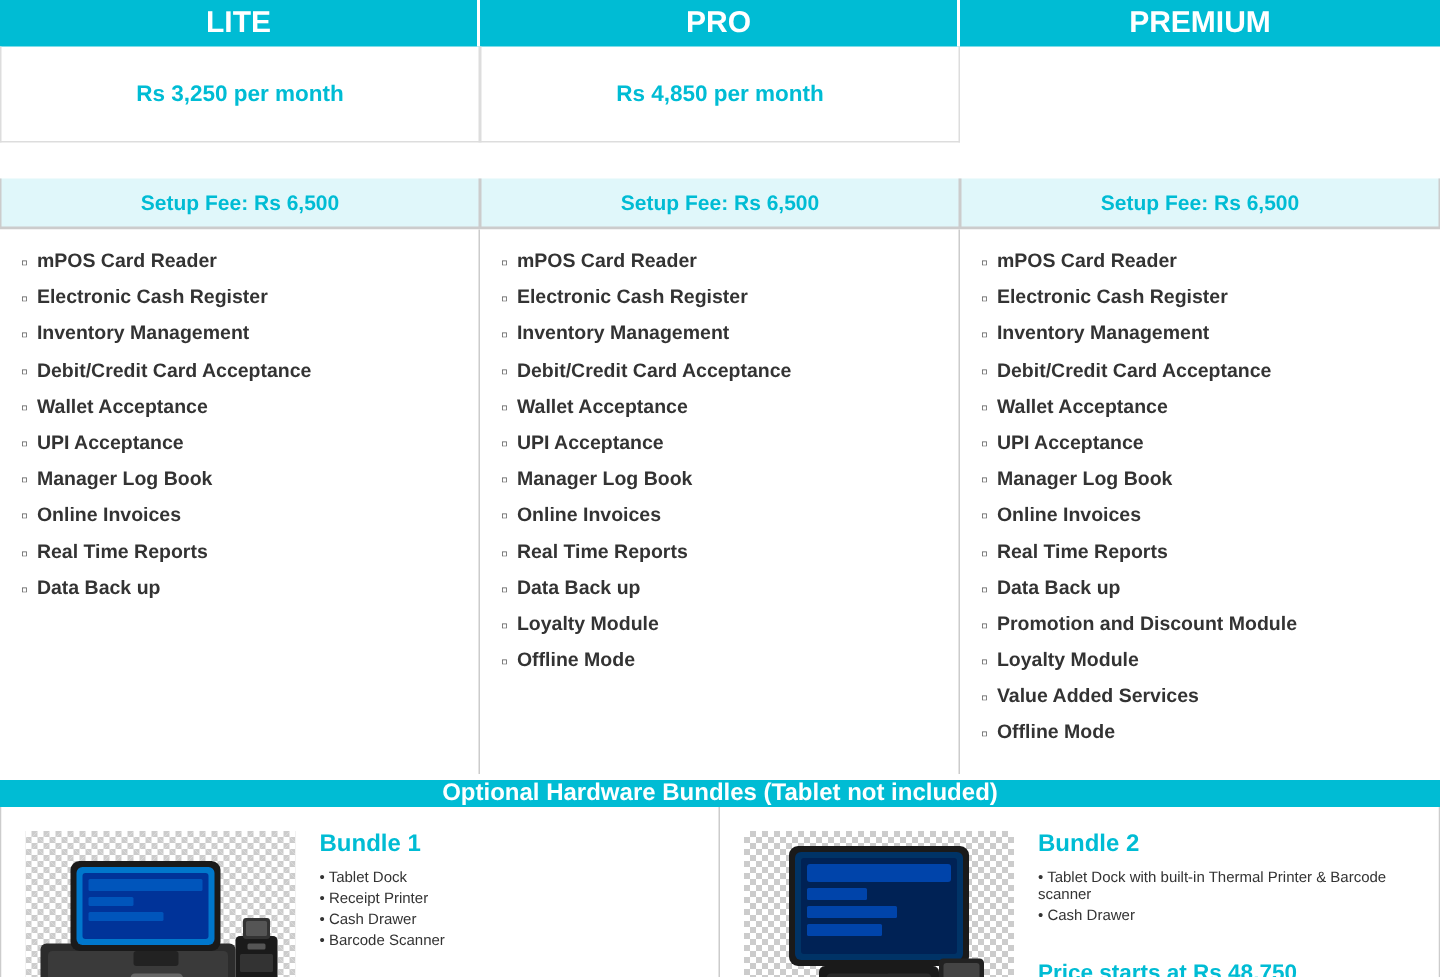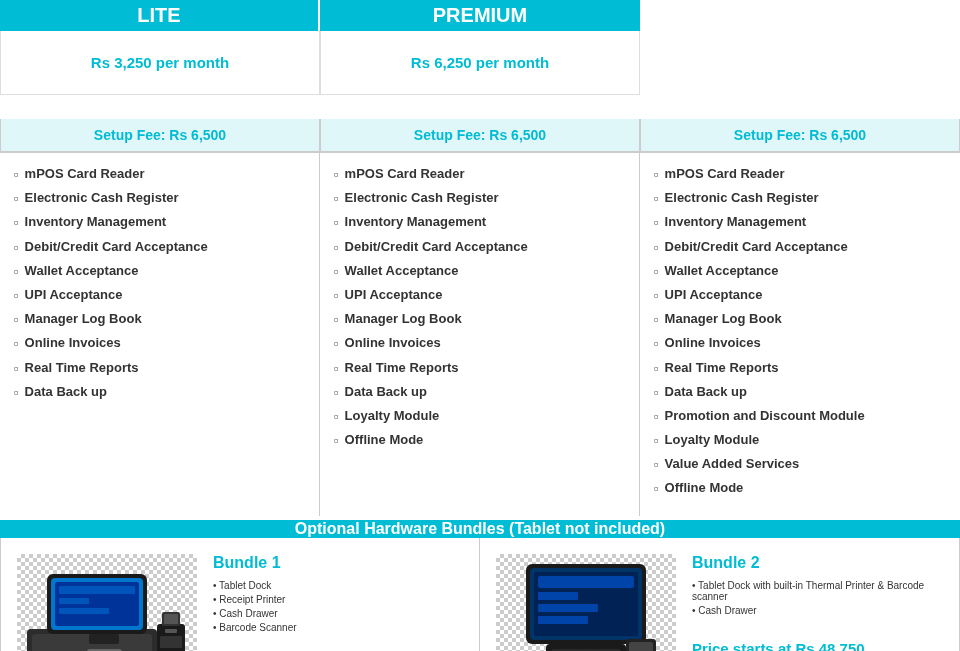--- a/index.html
+++ b/index.html
@@ -173,30 +173,33 @@
 </head>
 <body>
 
 <div class="main-container">
 
   <div class="header-row">
     <div class="header-cell">
       <span>LITE</span>
     </div>
     <div class="header-cell">
+      <span>PRO</span>
+    </div>
+    <div class="header-cell">
       <span>PREMIUM</span>
     </div>
   </div>
 
   <div class="price-row">
     <div class="price-cell">
       <span>Rs 3,250 per month</span>
     </div>
     <div class="price-cell">
-      <span>Rs 6,250 per month</span>
+      <span>Rs 4,850 per month</span>
     </div>
   </div>
 
   <div class="setup-row">
     <div class="setup-cell">
       <span>Setup Fee: Rs 6,500</span>
     </div>
     <div class="setup-cell">
       <span>Setup Fee: Rs 6,500</span>
     </div>

